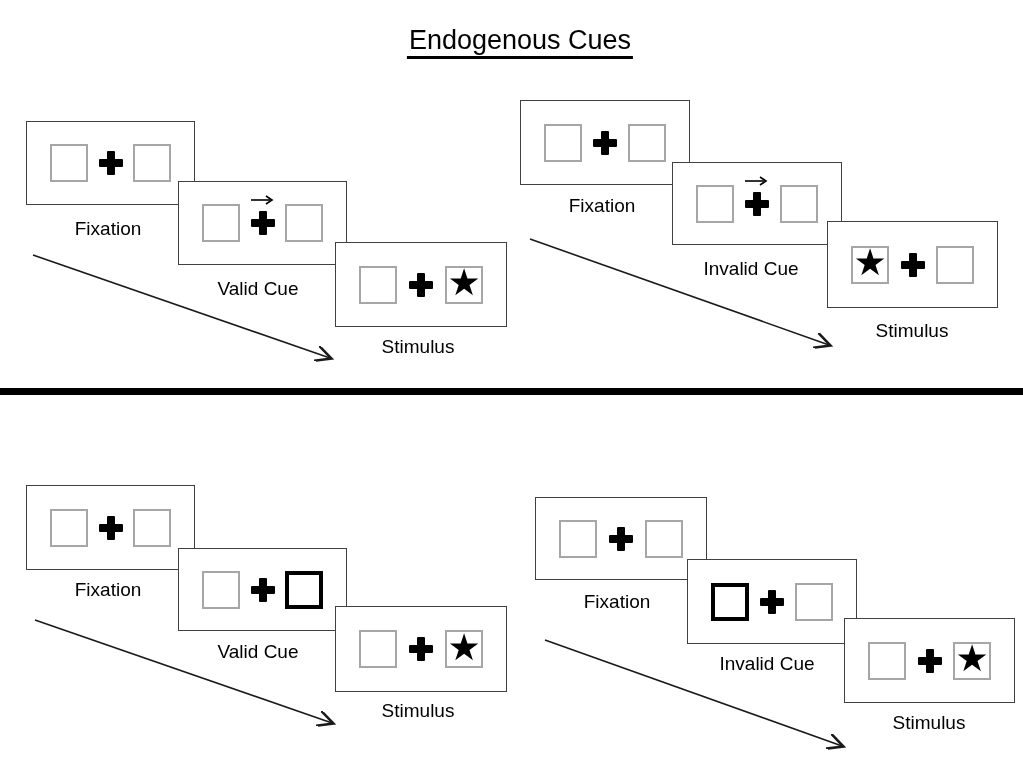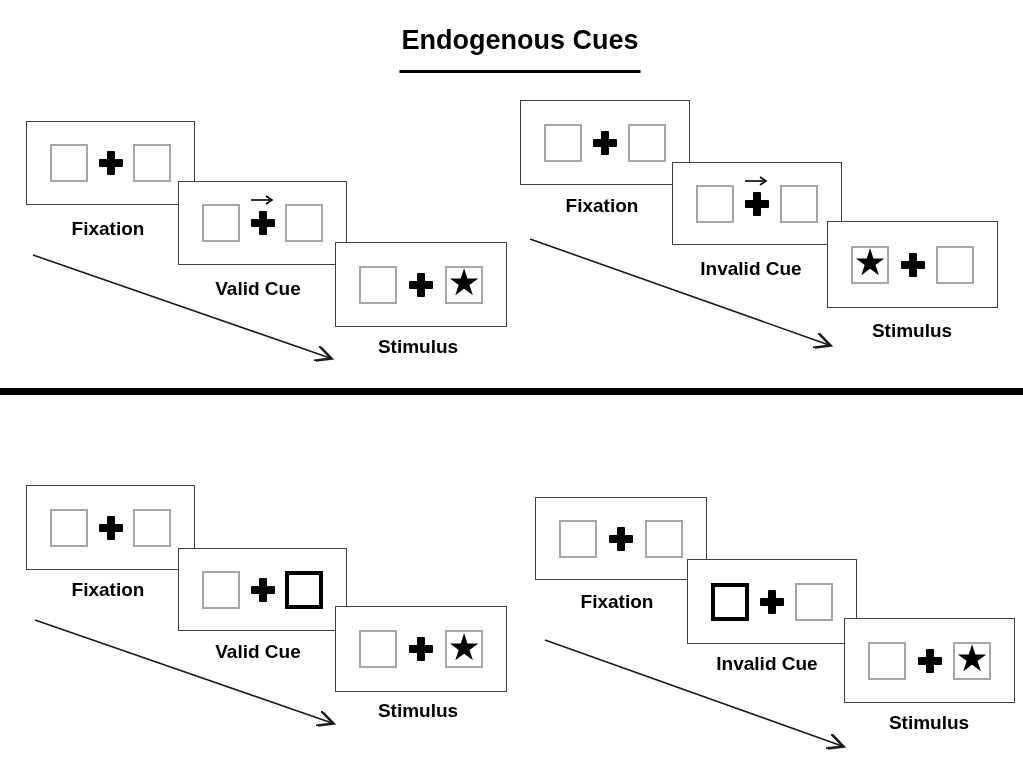--- a/index.html
+++ b/index.html
@@ -2,22 +2,22 @@
 <html><head>
 <meta charset="utf-8">
 <style>
   html,body{margin:0;padding:0;background:#fff;}
   #canvas{
     position:relative;width:1023px;height:767px;background:#ffffff;
     font-family:"Liberation Sans","DejaVu Sans",sans-serif;overflow:hidden;
   }
   .title{
     position:absolute;transform:translateX(-50%);
-    font-size:27px;font-weight:bold;color:#000;
-    border-bottom:3px solid #000;padding:0 2px 14px 2px;white-space:nowrap;
+    font-size:27px;font-weight:normal;color:#000;
+    border-bottom:3px solid #000;padding:0 2px 0 2px;white-space:nowrap;
   }
   .divider{position:absolute;left:0;top:388px;width:1023px;height:7px;background:#000;}
   .panel{
     position:absolute;background:#fff;border:1px solid #404040;
     display:flex;flex-direction:row;align-items:center;justify-content:space-between;
     padding:0 23px;box-sizing:border-box;
   }
   .sq{
     width:38px;height:38px;border:2px solid #a6a6a6;background:#fff;
     box-sizing:border-box;display:flex;align-items:center;justify-content:center;
@@ -25,21 +25,21 @@
   }
   .sq.cue-box{border:4px solid #000;}
   .star{font-family:"DejaVu Sans",sans-serif;font-size:37px;line-height:34px;color:#000;margin-top:-3px;}
   .mid{position:relative;display:flex;align-items:center;justify-content:center;flex:0 0 auto;}
   .plus{position:relative;width:24px;height:24px;}
   .plus::before{content:"";position:absolute;left:0;top:8px;width:24px;height:8px;background:#000;border-radius:1px;}
   .plus::after{content:"";position:absolute;left:8px;top:0;width:8px;height:24px;background:#000;border-radius:1px;}
   .cue-arrow{position:absolute;left:50%;transform:translateX(-50%);top:-17px;}
   .lbl{
     position:absolute;transform:translateX(-50%);
-    font-size:19px;font-weight:bold;color:#000;white-space:nowrap;
+    font-size:19px;font-weight:normal;color:#000;white-space:nowrap;
   }
   #arrows{position:absolute;left:0;top:0;pointer-events:none;}
 </style>
 </head>
 <body>
 
 <div id="canvas">
 
   <svg id="arrows" width="1023" height="767">
     <defs>

